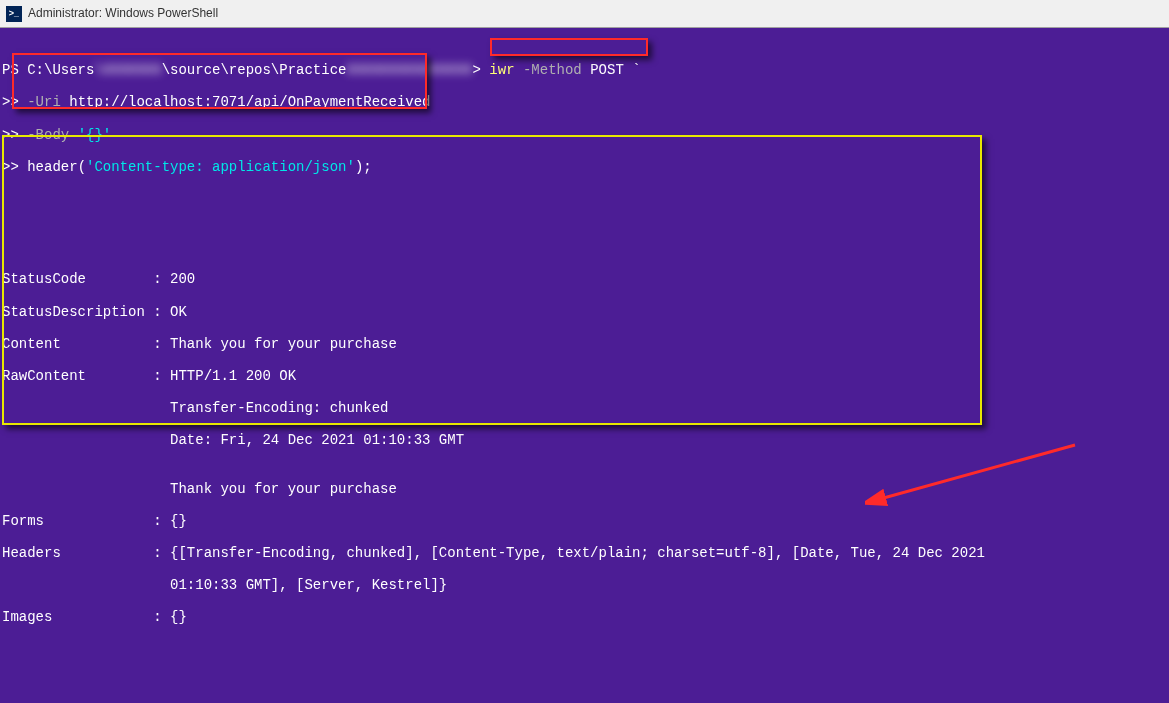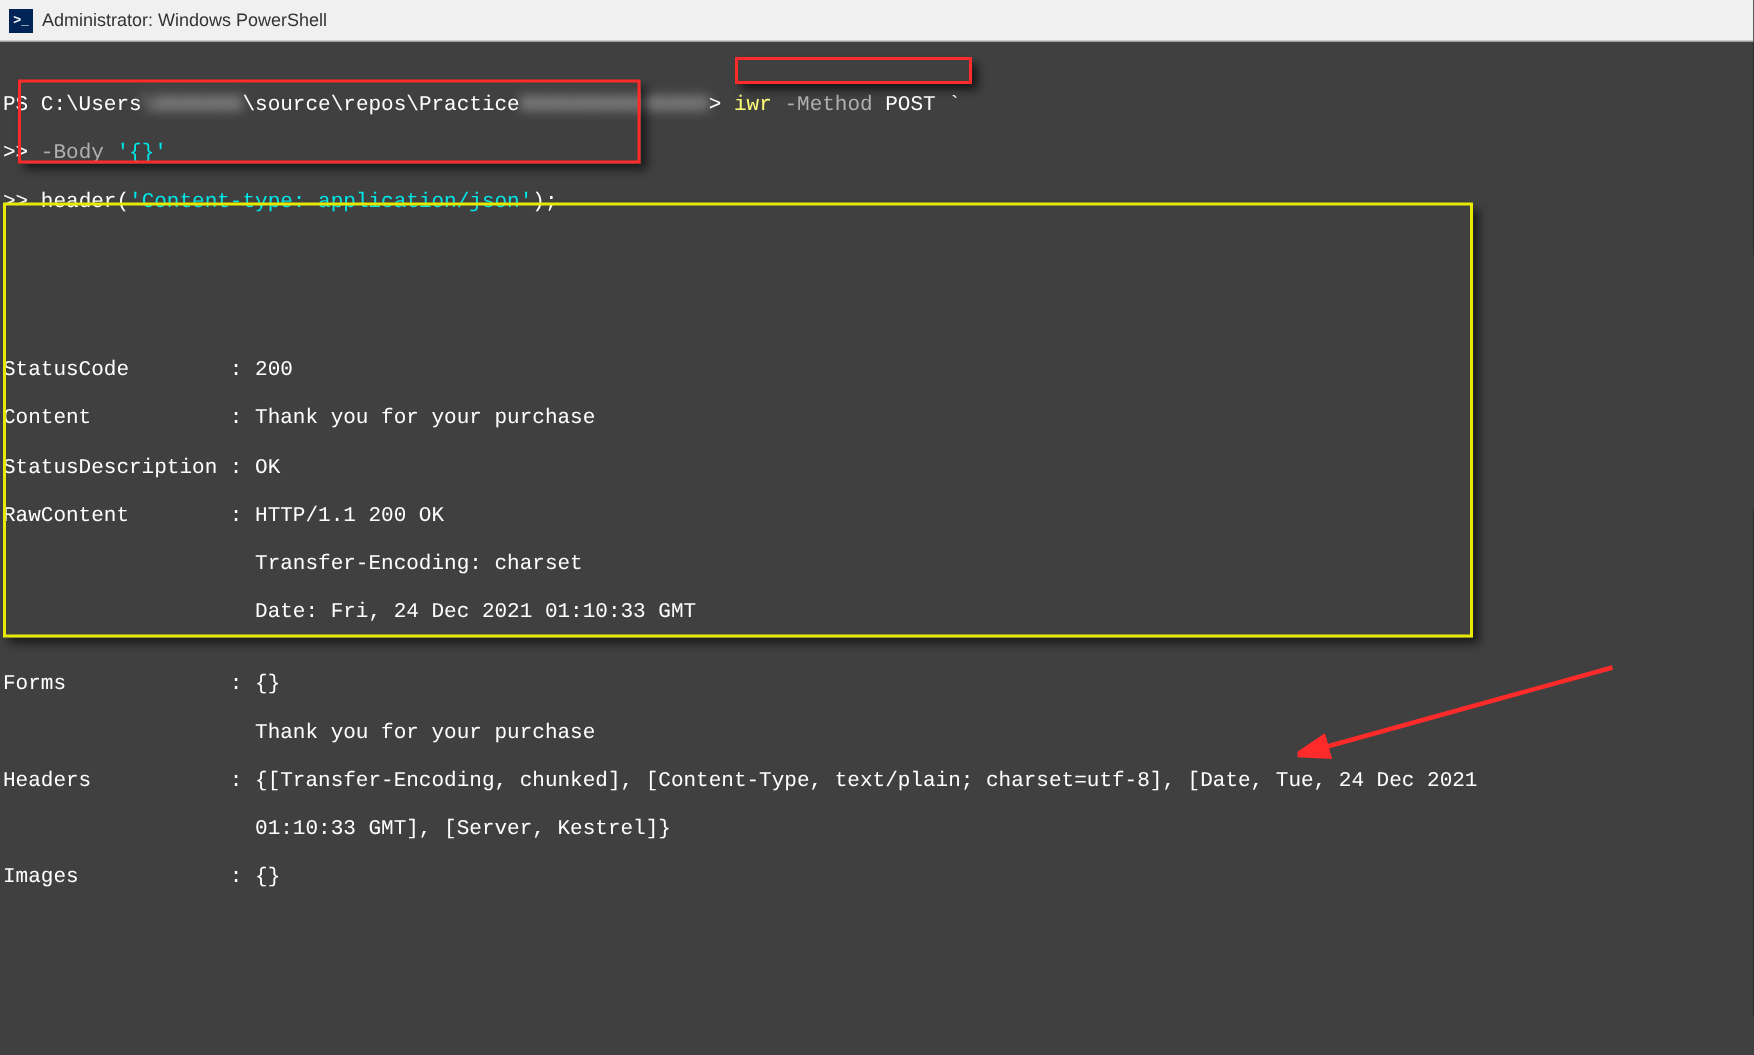--- a/index.html
+++ b/index.html
@@ -27,21 +27,21 @@
     border-bottom:1px solid #a0a0a0;
   }
   .titlebar .ps-icon {
     width:16px;height:16px;
     background:#012456;
     margin-right:6px;
     display:flex;align-items:center;justify-content:center;
     color:#fff;font-size:9px;font-weight:bold;
   }
   .term {
-    background:#404040;
+    background:#4c1d95;
     width:100%;
     height:calc(100% - 28px);
     padding:2px 2px;
     white-space:pre;
     position:relative;
   }
   .line { display:block; white-space:pre; }
   .white  { color:#ffffff; }
   .grey   { color:#b0b0b0; } 
   .cmd    { color:#ffff77; }
@@ -70,34 +70,35 @@
 <body>
 
 <div class="titlebar">
   <div class="ps-icon">&gt;_</div>
   <span>Administrator: Windows PowerShell</span>
 </div>
 
 <div class="term">
 
 <span class="line"><span class="white">PS C:\Users</span><span class="white blur">\XXXXXXX</span><span class="white">\source\repos\Practice</span><span class="white blur">XXXXXXXXXXXXXXX</span><span class="white">&gt; </span><span class="cmd">iwr</span><span class="grey"> -Method </span><span class="white">POST </span><span class="white">`</span></span>
+<span class="line"><span class="white">&gt;&gt; </span><span class="grey">-Uri </span><span class="white">http://localhost:7071/api/OnPaymentReceived</span></span>
 <span class="line"><span class="white">&gt;&gt; </span><span class="grey">-Body </span><span class="string">'{}'</span></span>
 <span class="line"><span class="white">&gt;&gt; </span><span class="white">header(</span><span class="string">'Content-type: application/json'</span><span class="white">);</span></span>
 <span class="line"> </span>
 <span class="line"> </span>
 
 <span class="line white">StatusCode        : 200</span>
+<span class="line white">StatusDescription : OK</span>
 <span class="line white">Content           : Thank you for your purchase</span>
-<span class="line white">StatusDescription : OK</span>
 <span class="line white">RawContent        : HTTP/1.1 200 OK</span>
-<span class="line white">                    Transfer-Encoding: charset</span>
+<span class="line white">                    Transfer-Encoding: chunked</span>
 <span class="line white">                    Date: Fri, 24 Dec 2021 01:10:33 GMT</span>
 <span class="line white"></span>
+<span class="line white">                    Thank you for your purchase</span>
 <span class="line white">Forms             : {}</span>
-<span class="line white">                    Thank you for your purchase</span>
 <span class="line white">Headers           : {[Transfer-Encoding, chunked], [Content-Type, text/plain; charset=utf-8], [Date, Tue, 24 Dec 2021</span>
 <span class="line white">                    01:10:33 GMT], [Server, Kestrel]}</span>
 <span class="line white">Images            : {}</span>
 
 
 
 
 
 
 

